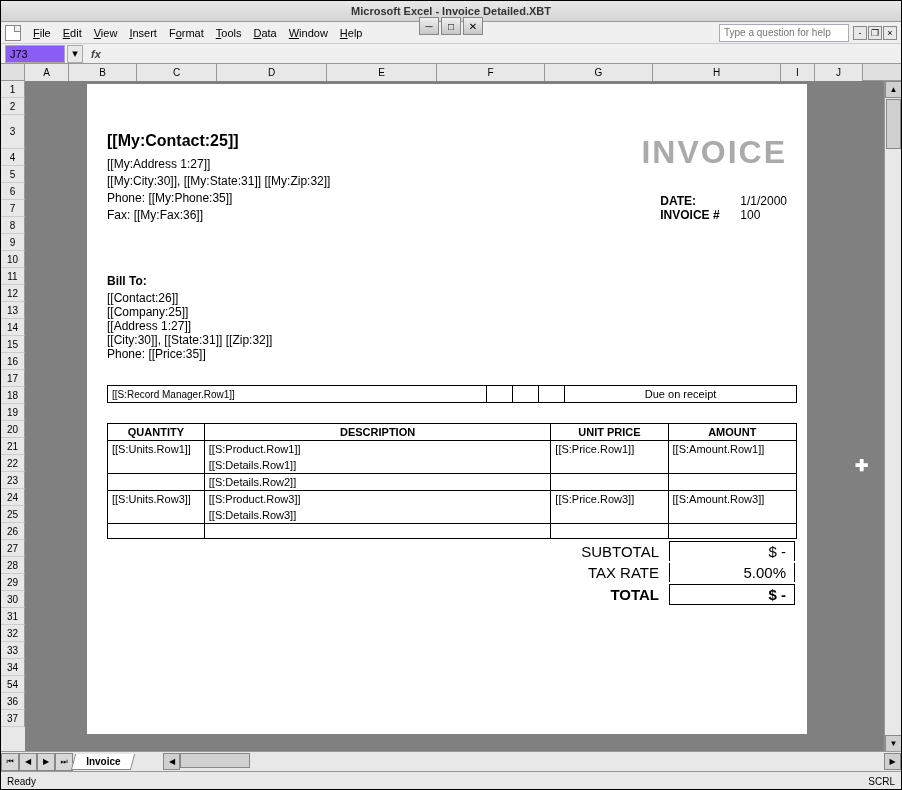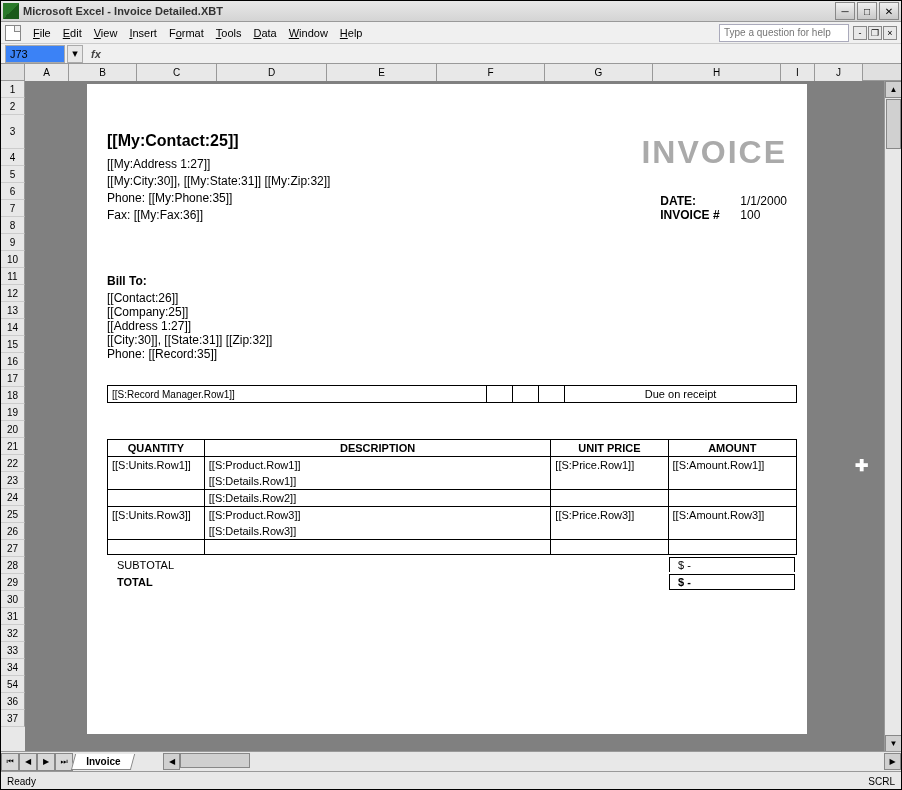--- a/index.html
+++ b/index.html
@@ -1,36 +1,36 @@
 <!DOCTYPE html>
 <html><head>
 <meta charset="utf-8">
 <style>
 * { box-sizing: border-box; margin: 0; padding: 0; }
 body { font-family: Tahoma, Arial, sans-serif; font-size: 11px; background: #fff; width: 902px; height: 790px; overflow: hidden; border: 1px solid #000; }
 
 
-.titlebar { background: linear-gradient(to bottom, #e8e8e8, #d4d4d4); height: 21px; display: flex; align-items: center; padding: 4px 2px; border-bottom: 1px solid #999; }
+.titlebar { background: linear-gradient(to bottom, #e8e8e8, #d4d4d4); height: 21px; display: flex; align-items: center; padding: 4px 2px; border-bottom: 1px solid #999; flex-direction: column; }
 .titlebar .app-icon { width: 16px; height: 16px; background: linear-gradient(135deg, #2a7a2a 50%, #1a5a1a 50%); margin-right: 4px; display: inline-block; }
 .titlebar .title-text { flex: 1; font-weight: bold; color: #333; }
 .titlebar .win-btns { display: flex; gap: 2px; }
 .titlebar .win-btn { width: 20px; height: 18px; background: linear-gradient(to bottom, #f0f0f0, #c8c8c8); border: 1px solid #888; display: flex; align-items: center; justify-content: center; font-size: 10px; cursor: pointer; }
 
 
 .menubar { height: 22px; display: flex; align-items: center; padding: 0 4px; background: #f0f0f0; border-bottom: 1px solid #ccc; }
 .menubar .doc-icon { width: 16px; height: 16px; background: #fff; border: 1px solid #888; margin-right: 6px; position: relative; }
 .menubar .doc-icon::after { content: ''; position: absolute; top: 0; right: 0; width: 5px; height: 5px; background: #f0f0f0; border-bottom: 1px solid #888; border-left: 1px solid #888; }
 .menu-item { padding: 2px 6px; cursor: pointer; }
 .help-input { margin-left: auto; width: 130px; height: 18px; border: 1px solid #aab; font-size: 10px; padding: 0 4px; color: #888; margin-right: 4px; }
 .doc-close { display: flex; gap: 1px; }
 .doc-close .db { width: 14px; height: 14px; border: 1px solid #888; display: flex; align-items: center; justify-content: center; font-size: 9px; cursor: pointer; background: #e8e8e8; }
 
 
 .formula-bar { height: 20px; display: flex; align-items: center; padding: 0 4px; border-bottom: 1px solid #999; background: #f0f0f0; }
-.name-box { width: 60px; height: 18px; border: 1px solid #aaa; background: #3b82f6; padding: 0 4px; display: flex; align-items: center; margin-right: 2px; }
+.name-box { width: 60px; height: 18px; border: 1px solid #aaa; background: #8b5cf6; padding: 0 4px; display: flex; align-items: center; margin-right: 2px; }
 .name-box-dd { width: 16px; height: 18px; border: 1px solid #aaa; display: flex; align-items: center; justify-content: center; cursor: pointer; background: #e8e8e8; margin-right: 8px; }
 .fx-label { font-style: italic; font-weight: bold; margin-right: 8px; color: #444; }
 .formula-input { flex: 1; height: 18px; border: none; background: transparent; }
 
 
 .sheet-area { position: relative; height: 687px; overflow: hidden; }
 .col-headers { display: flex; height: 17px; background: #e0e0e0; border-bottom: 1px solid #999; }
 .corner-box { width: 24px; height: 17px; background: #e0e0e0; border-right: 1px solid #999; border-bottom: 1px solid #999; }
 .col-h { height: 17px; border-right: 1px solid #999; display: flex; align-items: center; justify-content: center; font-size: 10px; background: #e8e8e8; cursor: pointer; }
 .sheet-body { display: flex; height: 670px; }
@@ -44,27 +44,27 @@
 .addr-block { line-height: 17px; }
 .date-block { position: absolute; right: 20px; top: 110px; }
 .date-block .drow { display: flex; }
 .date-block .dlabel { font-weight: bold; width: 80px; }
 .bill-to { margin-top: 50px; }
 .bill-to .bt-head { font-weight: bold; margin-bottom: 3px; }
 .tbl { border-collapse: collapse; width: 690px; margin-top: 24px; }
 .tbl th, .tbl td { border: 1px solid #000; padding: 2px 4px; font-size: 11px; }
 .tbl th { font-weight: bold; text-align: center; }
 .tbl td { height: 15px; }
-.tbl2 { border-collapse: collapse; width: 690px; margin-top: 36px; }
+.tbl2 { border-collapse: collapse; width: 690px; margin-top: 20px; }
 .tbl2 th { border: 1px solid #000; padding: 2px 4px; font-size: 11px; font-weight: bold; text-align: center; }
 .tbl2 td { border: 1px solid #000; padding: 2px 4px; font-size: 11px; height: 15px; vertical-align: top; }
 .tbl2 td.db { border-bottom: none; }
 .tbl2 td.dt { border-top: none; }
 .totals { width: 690px; margin-top: 0; }
-.totals tr td { border: none; padding: 1px 8px; text-align: left; font-size: 11px; }
+.totals tr td { border: none; padding: 1px 8px; text-align: right; font-size: 15px; }
 .totals .amt-cell { width: 126px; border-left: 1px solid #000; border-right: 1px solid #000; }
 .totals .bt { border-top: 1px solid #000; }
 .totals .bb { border-bottom: 1px solid #000; }
 .totals .bold { font-weight: bold; }
 
 
 .vscroll { position: absolute; right: 0; top: 17px; width: 17px; height: 670px; background: #e8e8e8; border-left: 1px solid #999; }
 .vscroll .sb-btn { width: 17px; height: 17px; background: #d0d0d0; border: 1px solid #888; display: flex; align-items: center; justify-content: center; cursor: pointer; font-size: 8px; }
 .vscroll .sb-thumb { width: 15px; height: 50px; background: #d0d0d0; border: 1px solid #888; margin: 1px; cursor: pointer; }
 .vscroll .sb-track { height: 636px; }
@@ -203,21 +203,21 @@
               <span class="dlabel">INVOICE #</span>
               <span>100</span>
             </div>
         </div>
         <div class="bill-to">
           <div class="bt-head">Bill To:</div>
           <div>[[Contact:26]]</div>
           <div>[[Company:25]]</div>
           <div>[[Address 1:27]]</div>
           <div>[[City:30]], [[State:31]] [[Zip:32]]</div>
-          <div><span>Phone:</span> <span>[[Record:35]]</span></div>
+          <div><span>Phone:</span> <span>[[Price:35]]</span></div>
         </div>
         <table class="tbl">
           <tbody>
           <tr>
             <td colspan="2" style="font-size:10px">[[S:Record Manager.Row1]]</td>
             <td></td>
             <td></td>
             <td></td>
             <td style="text-align:center">Due on receipt</td>
           </tr>
@@ -269,20 +269,24 @@
               </tr>
         </tbody>
           </table>
         <table class="totals">
           <tbody>
               <tr>
                 <td>SUBTOTAL</td>
                 <td class="amt-cell bt">$        -</td>
               </tr>
           <tr>
+                <td>TAX RATE</td>
+                <td class="amt-cell">5.00%</td>
+              </tr>
+          <tr>
                 <td class="bold">TOTAL</td>
                 <td class="amt-cell bt bb bold">$        -</td>
               </tr>
         </tbody>
           </table>
       </div>
       <div class="cursor-plus">✚</div>
     </div>
   </div>
   <div class="vscroll">

